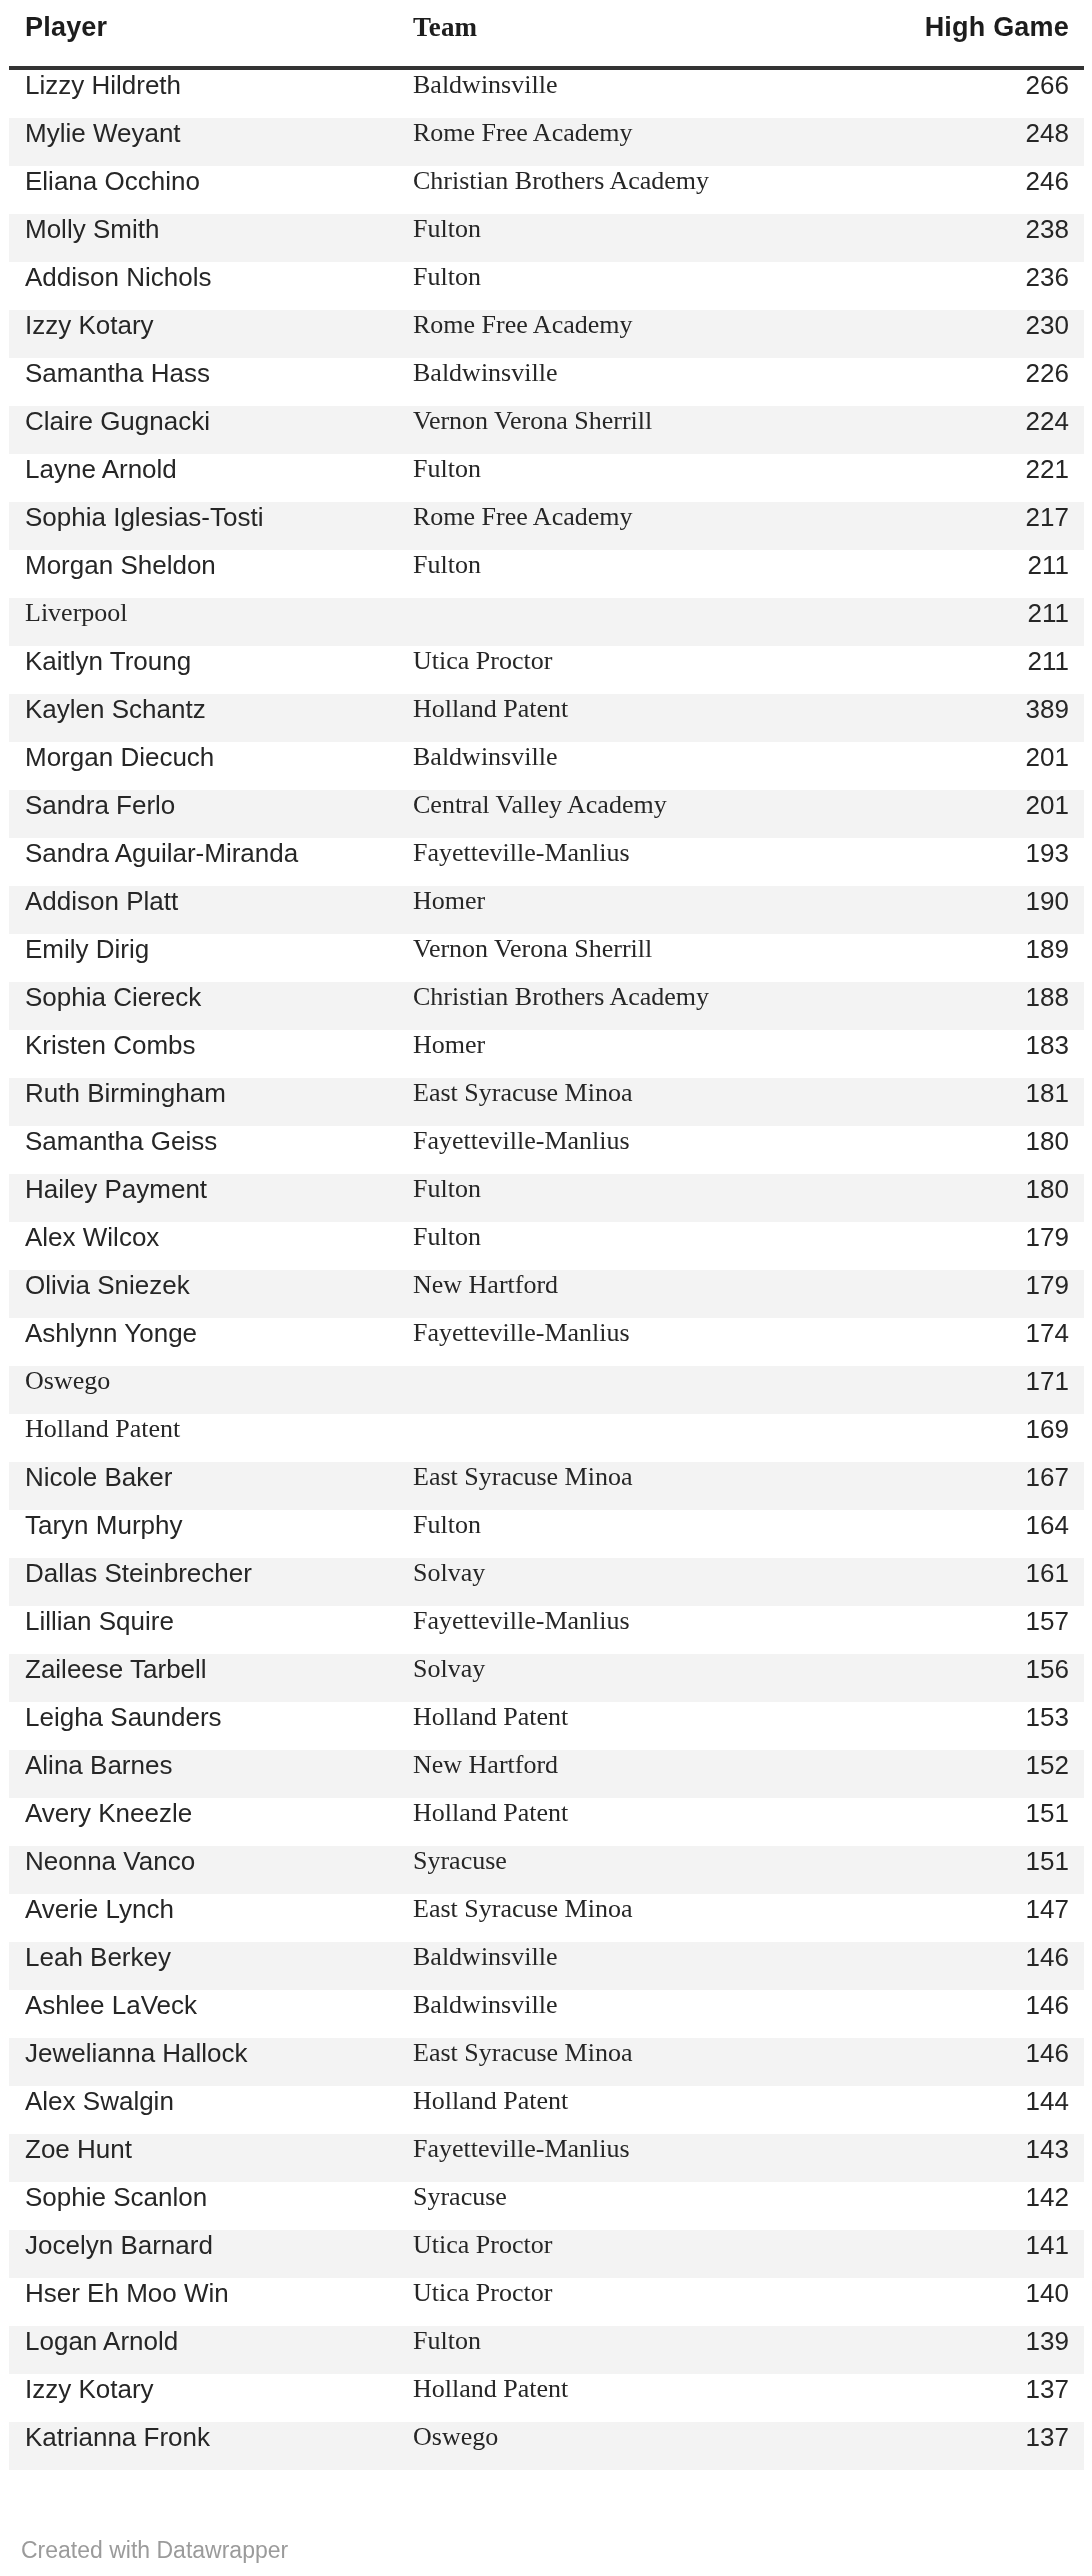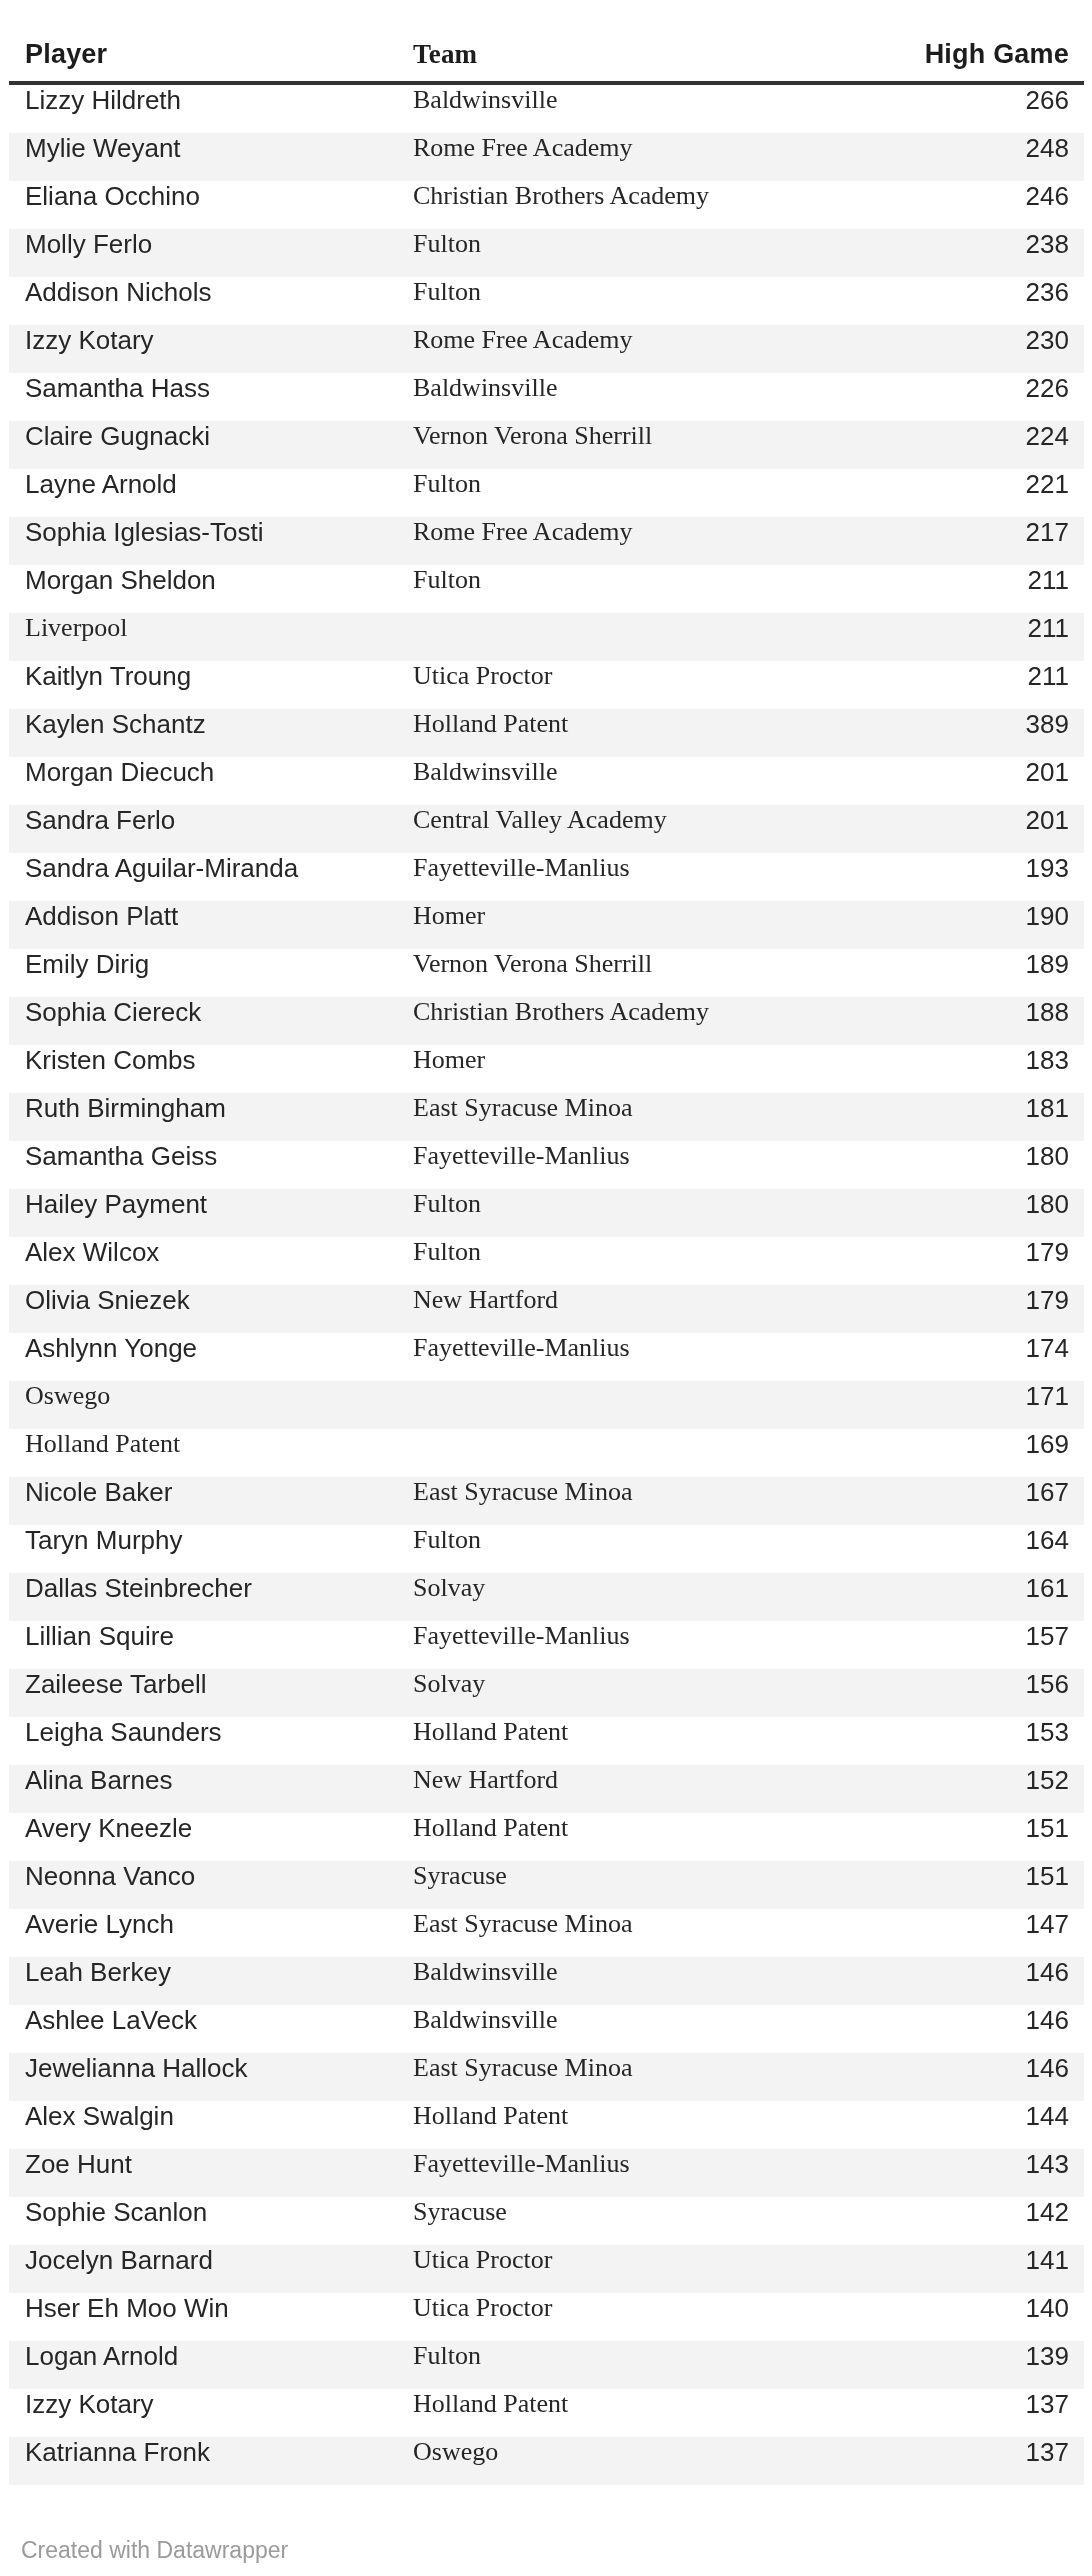--- a/index.html
+++ b/index.html
@@ -16,22 +16,22 @@
     overflow: hidden;
   }
   .table-wrap {
     position: absolute;
     left: 9px;
     top: 0;
     width: 1075px;
   }
   .thead {
     display: flex;
-    align-items: flex-end;
-    height: 85px;
+    align-items: center;
+    height: 70px;
     box-sizing: border-box;
     padding-bottom: 10.7px;
     border-bottom: 4.5px solid #333333;
   }
   .thead .cell {
     font-size: 27px;
     font-weight: bold;
     color: #1d1d1d;
     letter-spacing: 0.2px;
   }
@@ -92,21 +92,21 @@
     <div class="cell col-score">248</div>
   </div>
 
   <div class="row">
     <div class="cell col-player">Eliana Occhino</div>
     <div class="cell col-team">Christian Brothers Academy</div>
     <div class="cell col-score">246</div>
   </div>
 
   <div class="row">
-    <div class="cell col-player">Molly Ferlo</div>
+    <div class="cell col-player">Molly Smith</div>
     <div class="cell col-team">Fulton</div>
     <div class="cell col-score">238</div>
   </div>
 
   <div class="row">
     <div class="cell col-player">Addison Nichols</div>
     <div class="cell col-team">Fulton</div>
     <div class="cell col-score">236</div>
   </div>
 

